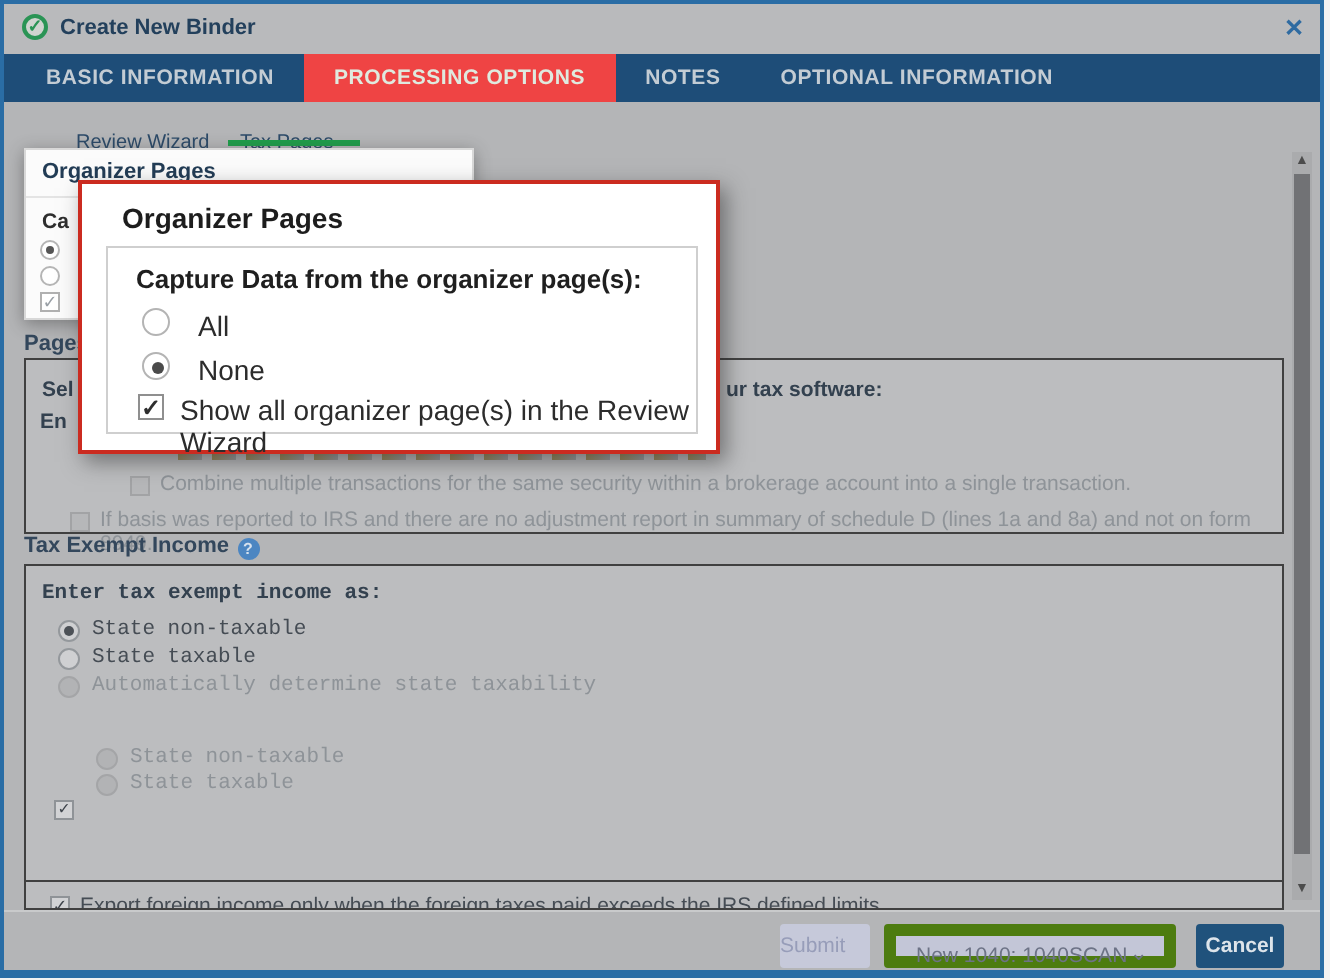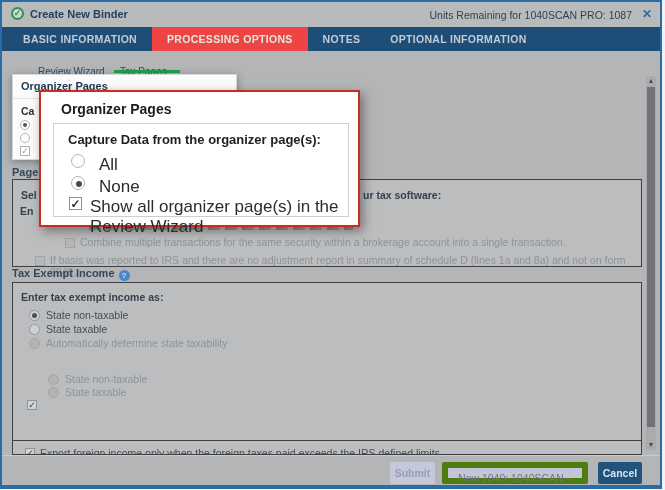--- a/index.html
+++ b/index.html
@@ -66,28 +66,28 @@
           font-size:9px; line-height:9px; text-align:center; color:#9aa0a6; }
 
   
   .popup { position:absolute; left:37px; top:88px; width:321px; height:137px; background:#ffffff;
            border:2px solid #cb2b20; box-shadow:3px 4px 10px rgba(40,40,40,.5); z-index:10; }
   .popup-title { position:absolute; left:20px; top:9px; font-size:14px; font-weight:bold; color:#1d1d1d; }
   .popup-box { position:absolute; left:12px; top:31px; width:296px; height:94px; border:1px solid #cfcfcf; background:#fff; }
   .popup-q { position:absolute; left:14px; top:8px; font-size:13px; font-weight:bold; color:#1f1f1f; }
   .radio-l { position:absolute; width:14px; height:14px; border-radius:50%; background:#fff; border:1px solid #b4b4b4; }
   .radio-l.sel::after { content:""; position:absolute; left:4px; top:4px; width:6px; height:6px; border-radius:50%; background:#4a4a4a; }
-  .popup-opt { position:absolute; font-size:17px; color:#2c2c2c; }
+  .popup-opt { position:absolute; font-size:14px; color:#2c2c2c; }
   .cb-l { position:absolute; width:13px; height:13px; background:#fff; border:1px solid #8f8f8f;
           font-size:12px; line-height:12px; text-align:center; color:#2e2e2e; font-weight:bold; }
 
   
   .footer { position:absolute; left:0; top:453px; width:100%; height:30px; background:#b4b5b7; border-top:1px solid #c9cacb; }
   .btn-submit { position:absolute; left:388px; top:6px; width:45px; height:22px; background:#c6c9da;
-                color:#979db9; font-size:10.5px; text-align:center; line-height:22px; border-radius:2px;font-weight:bold; }
+                color:#979db9; font-size:10.5px; line-height:22px; border-radius:2px; }
   .btn-dropdown { position:absolute; left:440px; top:6px; width:146px; height:22px; background:#c3c6d7;
                   border:6px solid #4d7c0f; color:#6d7386; font-size:10.5px; line-height:20px; border-radius:2px; }
   .btn-dropdown .lbl { position:absolute; left:10px; top:0; }
   .btn-dropdown .chev { position:absolute; right:8px; top:-1px; font-size:11px; color:#6d7386; }
   .btn-cancel { position:absolute; left:596px; top:6px; width:44px; height:22px; background:#20527c;
                 color:#dde4ea; font-size:10.5px; font-weight:bold; text-align:center; line-height:22px; border-radius:2px; }
 
   
   .scrollbar { position:absolute; left:644px; top:74px; width:10px; height:374px; background:#aaabad; }
   .sb-arrow { position:absolute; left:0; width:10px; height:10px; font-size:7px; line-height:10px; text-align:center; color:#4c4c4c; }
@@ -97,21 +97,20 @@
 </style>
 </head>
 <body>
 
 <div id="stage">
   <div id="dialog">
 
     <div class="titlebar">
       <span class="binder-check">✓</span>
       <span class="title-text">Create New Binder</span>
-      <span class="units-text">Units Remaining for 1040SCAN PRO: 1087</span>
       <span class="close-x">✕</span>
     </div>
 
     <div class="tabbar">
       <span class="tab first">BASIC INFORMATION</span><span class="tab active">PROCESSING OPTIONS</span><span class="tab">NOTES</span><span class="tab">OPTIONAL INFORMATION</span>
     </div>
 
     <div class="subtabs">
       <span class="subtab subtab-review">Review Wizard</span>
       <span class="subtab subtab-taxreturn">Tax Pages</span>
@@ -126,21 +125,21 @@
       <div class="text-sliver" style="left:76px; top:45px; width:264px;"></div>
       <span class="cb-s dis" style="left:52px; top:58px;"></span>
       <span class="optlabel dis" style="left:67px; top:56px;">Combine multiple transactions for the same security within a brokerage account into a single transaction.</span>
       <span class="cb-s dis" style="left:22px; top:76px;"></span>
       <span class="optlabel dis" style="left:37px; top:74px;">If basis was reported to IRS and there are no adjustment report in summary of schedule D (lines 1a and 8a) and not on form 8949.</span>
     </div>
 
     <span class="sec-header" style="left:10px; top:265px;">
       <span>Tax Exempt Income</span><span class="help-icon">?</span>
     </span>
-    <div class="panel" style="left:10px; top:280px; width:630px; height:169px;">
+    <div class="panel" style="left:10px; top:280px; width:630px; height:169px;font-family:Liberation Mono, monospace;">
       <span class="blabel" style="left:8px; top:8px;">Enter tax exempt income as:</span>
       <span class="radio-s sel" style="left:16px; top:27px;"></span>
       <span class="optlabel" style="left:33px; top:26px;">State non-taxable</span>
       <span class="radio-s" style="left:16px; top:41px;"></span>
       <span class="optlabel" style="left:33px; top:40px;">State taxable</span>
       <span class="radio-s dis" style="left:16px; top:55px;"></span>
       <span class="optlabel dis" style="left:33px; top:54px;">Automatically determine state taxability</span>
       <span class="radio-s dis" style="left:35px; top:91px;"></span>
       <span class="optlabel dis" style="left:52px; top:90px;">State non-taxable</span>
       <span class="radio-s dis" style="left:35px; top:104px;"></span>

